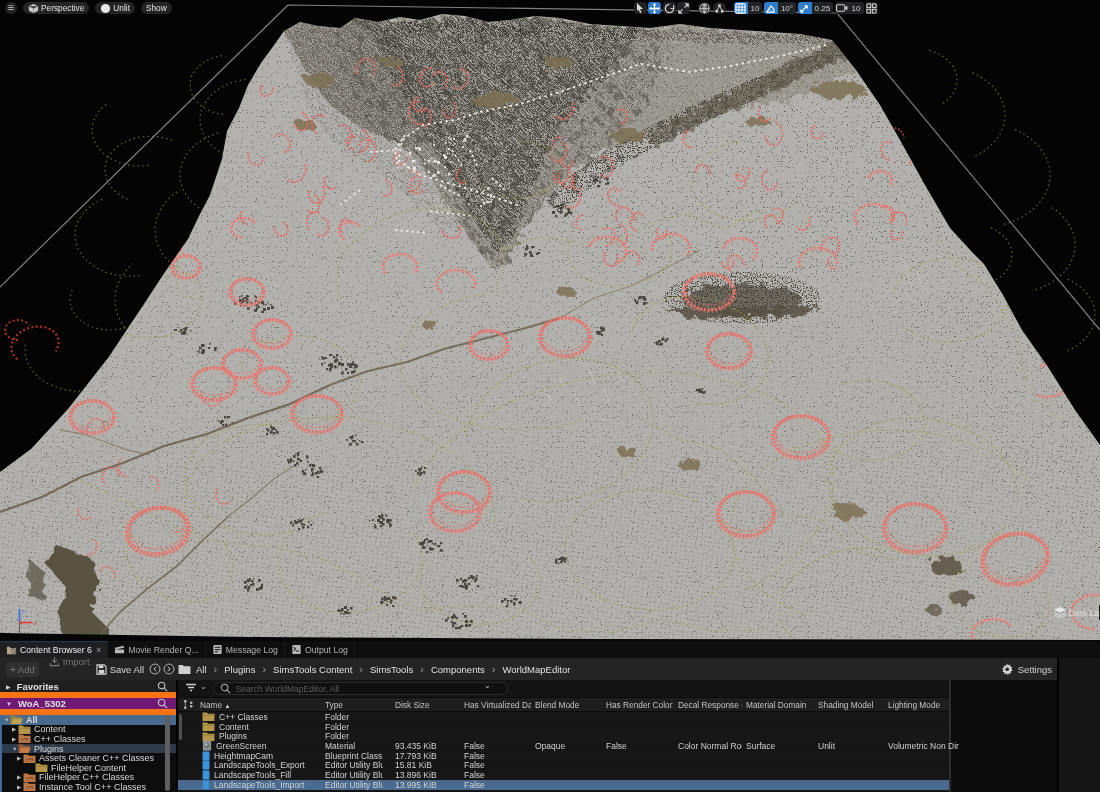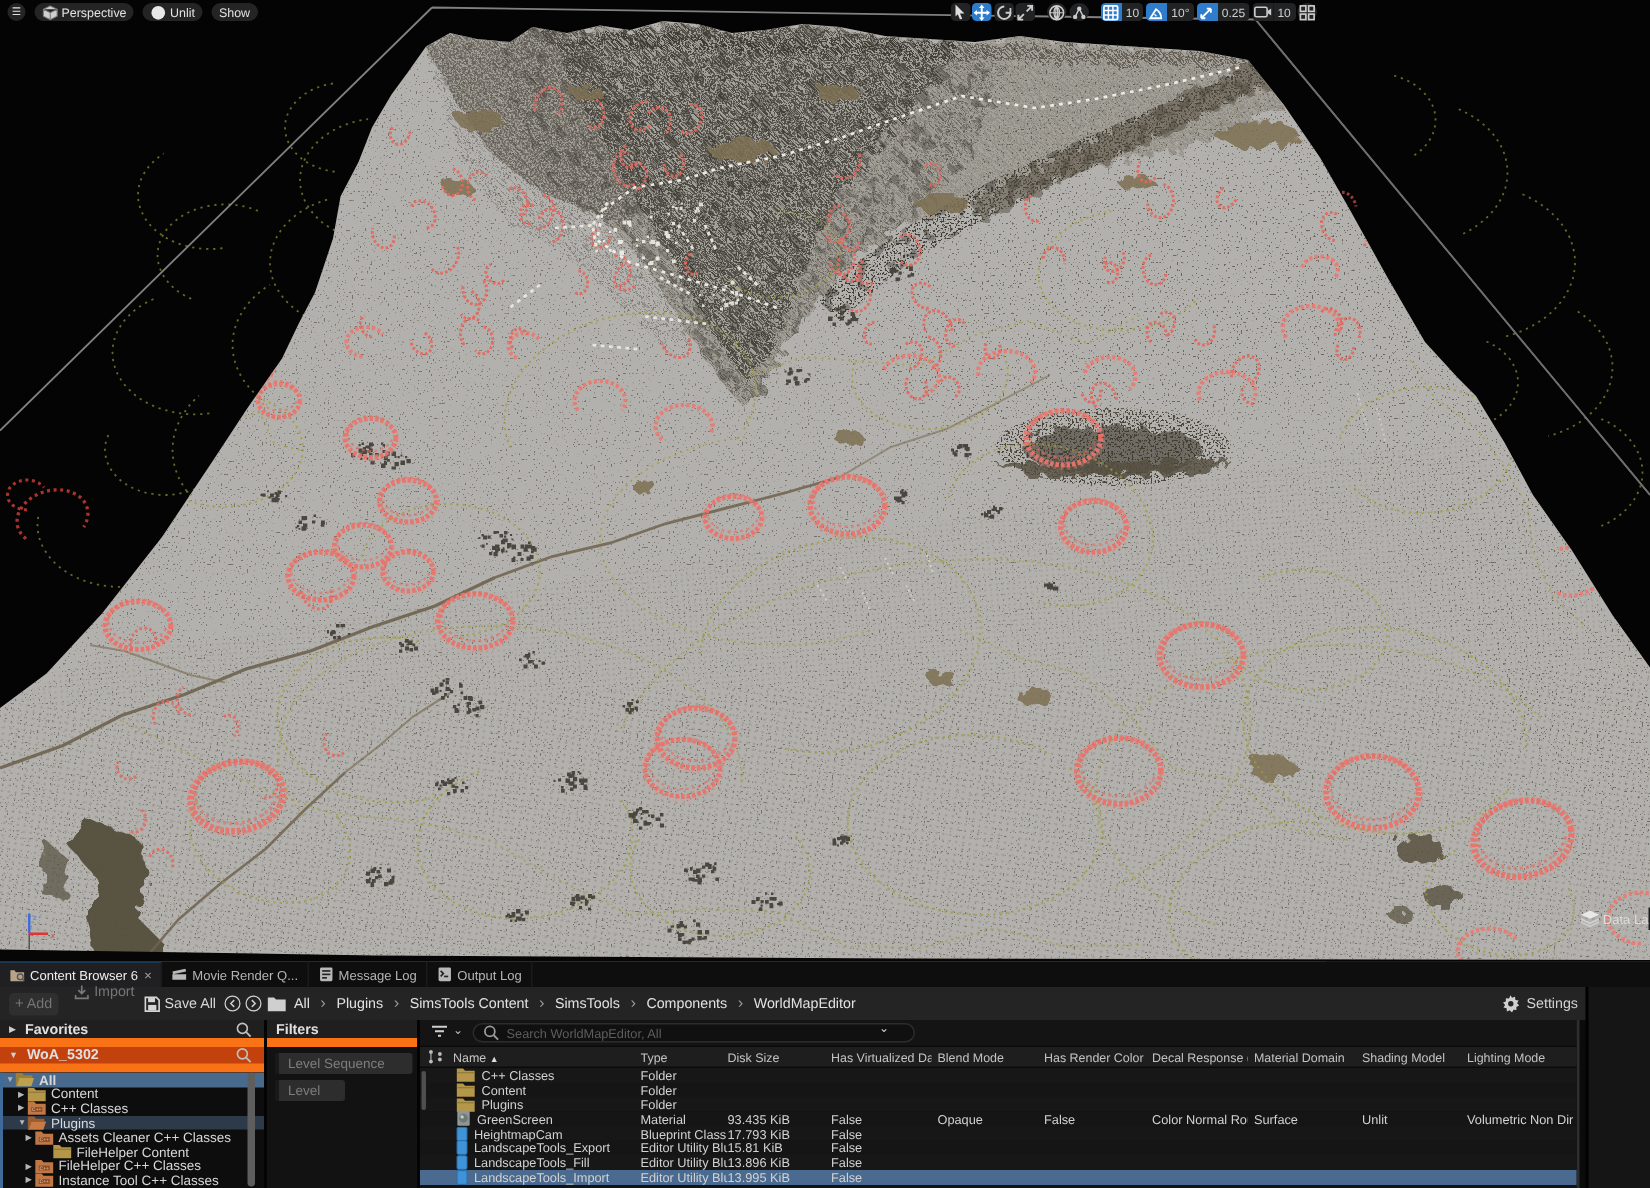--- a/index.html
+++ b/index.html
@@ -30,21 +30,21 @@
 .navb{margin:0 1px;display:flex;align-items:center}
 .bc{display:flex;align-items:center;gap:7px;margin-left:2px;color:#e2e2e2}
 .bc i{font-style:normal;color:#9c9c9c;font-size:11px}
 .setr{position:absolute;right:48px;display:flex;align-items:center;gap:5px;color:#d2d2d2}
 .browser{width:1100px;height:112px;background:#0f0f0f;display:flex;position:relative}
 .lpanel{width:178px;background:#121212;border-right:2px solid #040404;position:relative}
 .phead{height:18px;background:#1f1f1f;display:flex;align-items:center;font-size:9.5px;color:#e0e0e0;padding:0 6px;position:relative;border-bottom:6px solid #f97316}
 .phead b{font-weight:bold}
 .phead .arr{font-size:6px;color:#cfcfcf;margin-right:6px}
 .phead .mag{position:absolute;right:8px}
-.phead.p2{background:#c2410c;height:17px}
+.phead.p2{background:#701a75;height:17px}
 .tree{position:relative;font-size:9px;color:#d8d8d8;height:77px;overflow:hidden;background:#0d0d0d}
 .trow{height:9.6px;display:flex;align-items:center;white-space:nowrap}
 .trow .ta{font-size:5.5px;color:#b5b5b5;width:6px;display:inline-block}
 .trow .tl{margin-left:3px}
 .fi{margin:0 0 0 0;flex:none}
 .trow.selblue{background:#4a6a8d;font-weight:bold}
 .trow.selslate{background:#2c3a4a}
 .sbar{position:absolute;right:6px;top:0;width:5px;height:76px;background:#5e5e5e;border-radius:2.5px}
 .bluestrip{position:absolute;left:0;top:0;width:2px;height:77px;background:#3f6a9a}
 .fpanel{width:102px;background:#121212;border-right:2px solid #040404}
@@ -54,21 +54,21 @@
 .srow{height:18px;display:flex;align-items:center;padding-left:7px;border-bottom:1px solid #0a0a0a}
 .srow .chv{color:#bbb;font-size:8px;margin:0 6px 4px 3px}
 .sbox{flex:none;width:295px;height:13px;background:#101010;border:1px solid #2c2c2c;border-radius:7px;display:flex;align-items:flex-end;padding:0 6px;gap:5px;color:#5d5d5d;position:relative}
 .sbox .chv2{position:absolute;right:16px;color:#ccc;font-size:8px;margin-bottom:4px}
 .ahead{height:14px;background:#1e1e1e;display:flex;align-items:center;color:#c3c3c3;border-bottom:1px solid #0a0a0a;font-size:8.3px}
 .ahead .sort{font-size:6px;color:#ddd}
 .ahead svg{flex:none}
 .c{flex:none;overflow:hidden;white-space:nowrap}
 .c0h{width:125px}
 .c0{width:147px;display:flex;align-items:center;gap:4px;padding-left:24px}
-.c1{width:58px;margin-right:0}.c2{width:69px}.c3{width:67px;margin-right:4px}.c4{width:71px}.c5{width:72px}.c6{width:64px;margin-right:4px}.c7{width:72px}.c8{width:70px}.c9{width:78px}
+.c1{width:58px;margin-right:12px}.c2{width:69px}.c3{width:67px;margin-right:4px}.c4{width:71px}.c5{width:72px}.c6{width:64px;margin-right:4px}.c7{width:72px}.c8{width:70px}.c9{width:78px}
 .arow{height:9.7px;display:flex;align-items:center;color:#d2d2d2;background:#151515}
 .arow:nth-child(odd){background:#171717}
 .arow.sel{background:#4a6b8f}
 .lsb{position:absolute;left:1px;top:34px;width:3px;height:26px;background:#4f4f4f;border-radius:1.5px}
 .rvoid{flex:1;background:#0b0b0b;border-left:2px solid #2e2e2e}
 .rpane{position:absolute;left:1057px;top:658px;width:43px;height:134px;background:#151515;border-left:2px solid #020202}
 body{position:relative}
 
 </style></head><body>
 <div class="vp">
@@ -691,27 +691,20 @@
             <path d="M0.5 1.5 L5 1.5 L6.5 3 L13.5 3 L13.5 11 L0.5 11 Z" fill="#bf7746"></path>
             <rect x="3" y="5.5" width="8" height="3.5" fill="#8c4f28"></rect>
             <text x="7" y="8.6" font-size="3.6" fill="#f0c9a8" text-anchor="middle" font-family="Liberation Sans">C++</text>
           </svg>
           <span class="tl">Instance Tool C++ Classes</span>
         </div>
       <div class="sbar"></div>
         <div class="bluestrip"></div>
     </div>
   </div>
-  <div class="fpanel">
-    <div class="phead">
-        <b>Filters</b>
-      </div>
-    <div class="fbtn">Level Sequence</div>
-    <div class="fbtn w2">Level</div>
-  </div>
   <div class="apanel">
     <div class="srow">
       <svg width="12" height="11" viewBox="0 0 12 11">
           <path d="M1 1.5 H11 M3 4.5 H9 M5 7.5 H7" stroke="#cfcfcf" stroke-width="1.4"></path>
         </svg>
       <span class="chv">⌄</span>
       <div class="sbox">
           <svg width="11" height="11" viewBox="0 0 12 12">
             <circle cx="5" cy="5" r="3.6" fill="none" stroke="#9a9a9a" stroke-width="1.3"></circle>
             <path d="M7.8 7.8 L11 11" stroke="#9a9a9a" stroke-width="1.4"></path>

